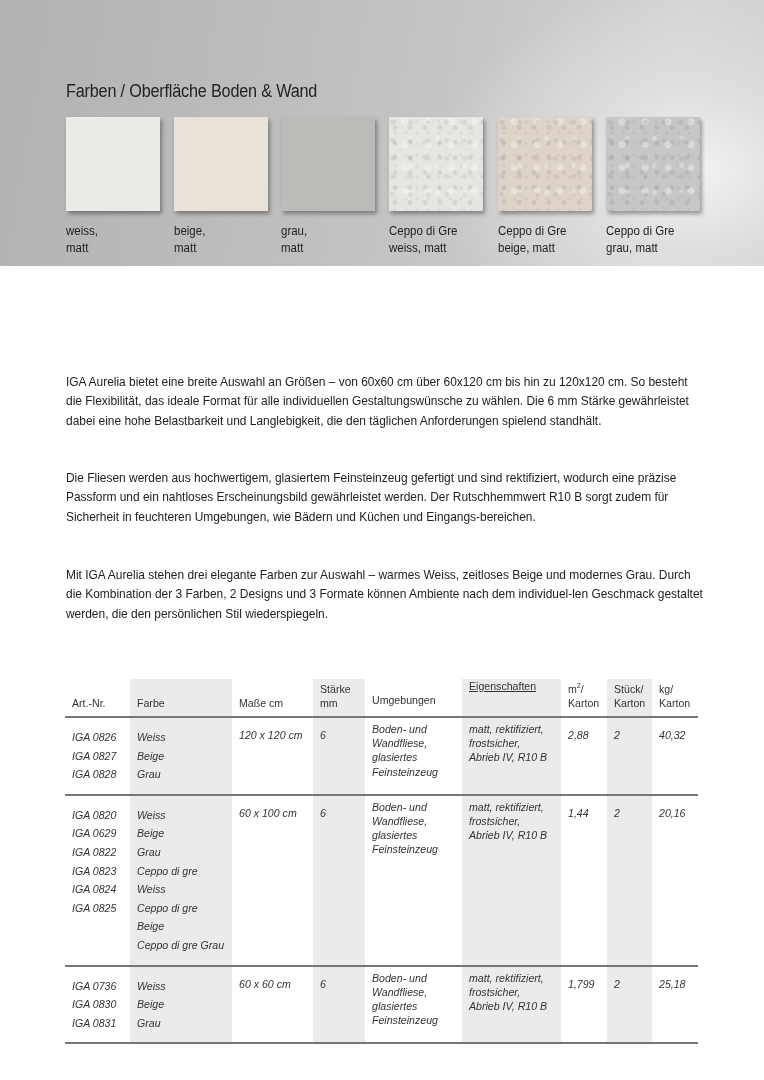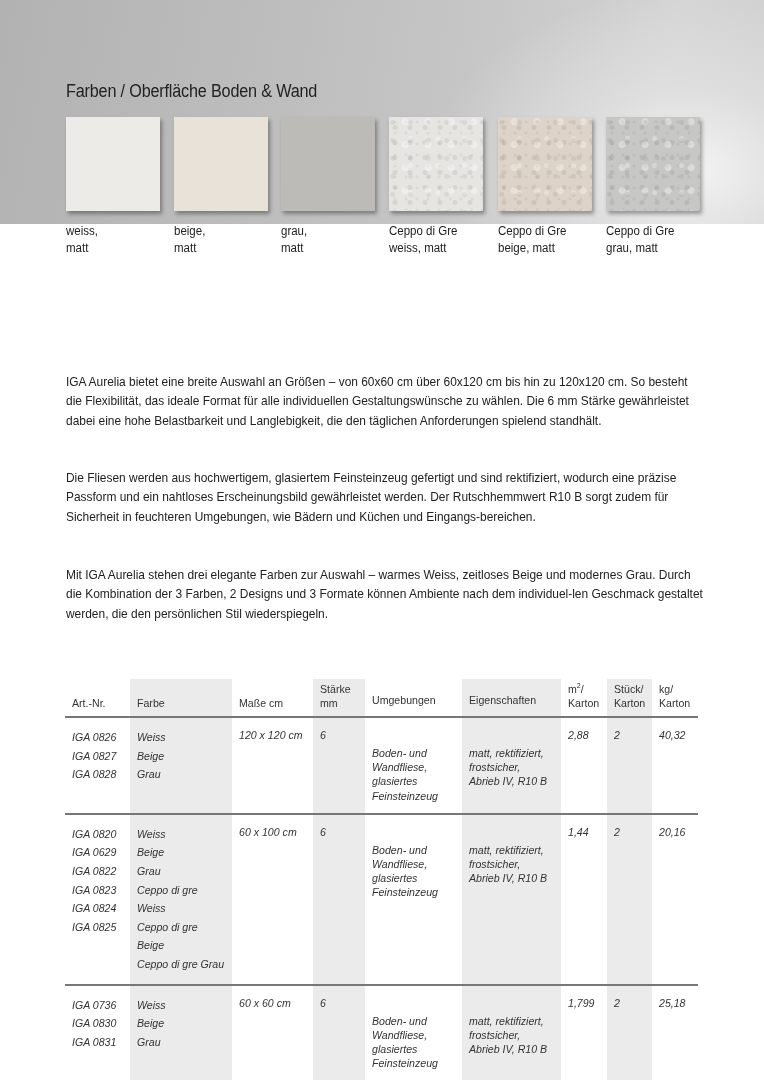--- a/index.html
+++ b/index.html
@@ -1,20 +1,20 @@
 <!DOCTYPE html>
 <html><head>
   <meta charset="utf-8">
   <style>
     * { box-sizing: border-box; margin: 0; padding: 0; }
     html, body { width: 764px; height: 1080px; background: #ffffff; overflow: hidden; }
     body { font-family: "Liberation Sans", "DejaVu Sans", sans-serif; color: #222; position: relative; }
 
     .hero {
-      position: absolute; left: 0; top: 0; width: 764px; height: 224px;
+      position: absolute; left: 0; top: 0; width: 764px; height: 266px;
       background:
         radial-gradient(ellipse 260px 180px at 690px 170px, rgba(245,245,245,0.95) 0%, rgba(230,230,230,0.6) 45%, rgba(200,200,200,0) 100%),
         linear-gradient(100deg, #b2b2b2 0%, #bdbdbd 35%, #c6c6c6 60%, #d4d4d4 85%, #cfcfcf 100%);
     }
     .hero-title {
       position: absolute; left: 66px; top: 81px;
       font-size: 18px; color: #222; letter-spacing: -0.2px;
       transform: scaleX(0.9); transform-origin: left center;
     }
     .swatch {
@@ -50,21 +50,21 @@
     }
     table.spec th, table.spec td {
       text-align: left; vertical-align: top; font-weight: normal; padding: 0 7px;
     }
     table.spec thead th {
       vertical-align: bottom; padding-bottom: 6px; height: 38px; line-height: 14px;
     }
     table.spec thead tr { border-bottom: 2px solid #777; }
     table.spec tbody tr { border-bottom: 2px solid #777; }
     table.spec tbody td { padding-top: 10px; padding-bottom: 10px; line-height: 18.6px; font-style: italic; }
-    table.spec tbody td.wrap { line-height: 14.2px; padding-top: 28px; }
+    table.spec tbody td.wrap { line-height: 14.2px; padding-top: 4px; }
     table.spec tbody td.num { line-height: 14px; }
     .shade { background: #ebebeb; }
     sup { font-size: 7px; vertical-align: super; }
   </style>
 </head>
 <body>
 
 <div class="hero">
   <div class="hero-title">Farben / Oberfläche Boden &amp; Wand</div>
 
@@ -120,21 +120,21 @@
   <thead>
     <tr>
       <th>Art.-Nr.</th>
       <th class="shade">Farbe</th>
       <th>Maße cm</th>
       <th class="shade">
           <div>Stärke</div>
           <div>mm</div>
         </th>
       <th style="vertical-align:top;padding-top:14px;">Umgebungen</th>
-      <th class="shade" style="vertical-align:top;padding-top:14px;">Eigenschaften</th>
+      <th class="shade" style="vertical-align:top;text-decoration:underline;">Eigenschaften</th>
       <th>
           <div><span>m</span><sup>2</sup><span>/</span></div>
           <div>Karton</div>
         </th>
       <th class="shade">
           <div>Stück/</div>
           <div>Karton</div>
         </th>
       <th>
           <div>kg/</div>

